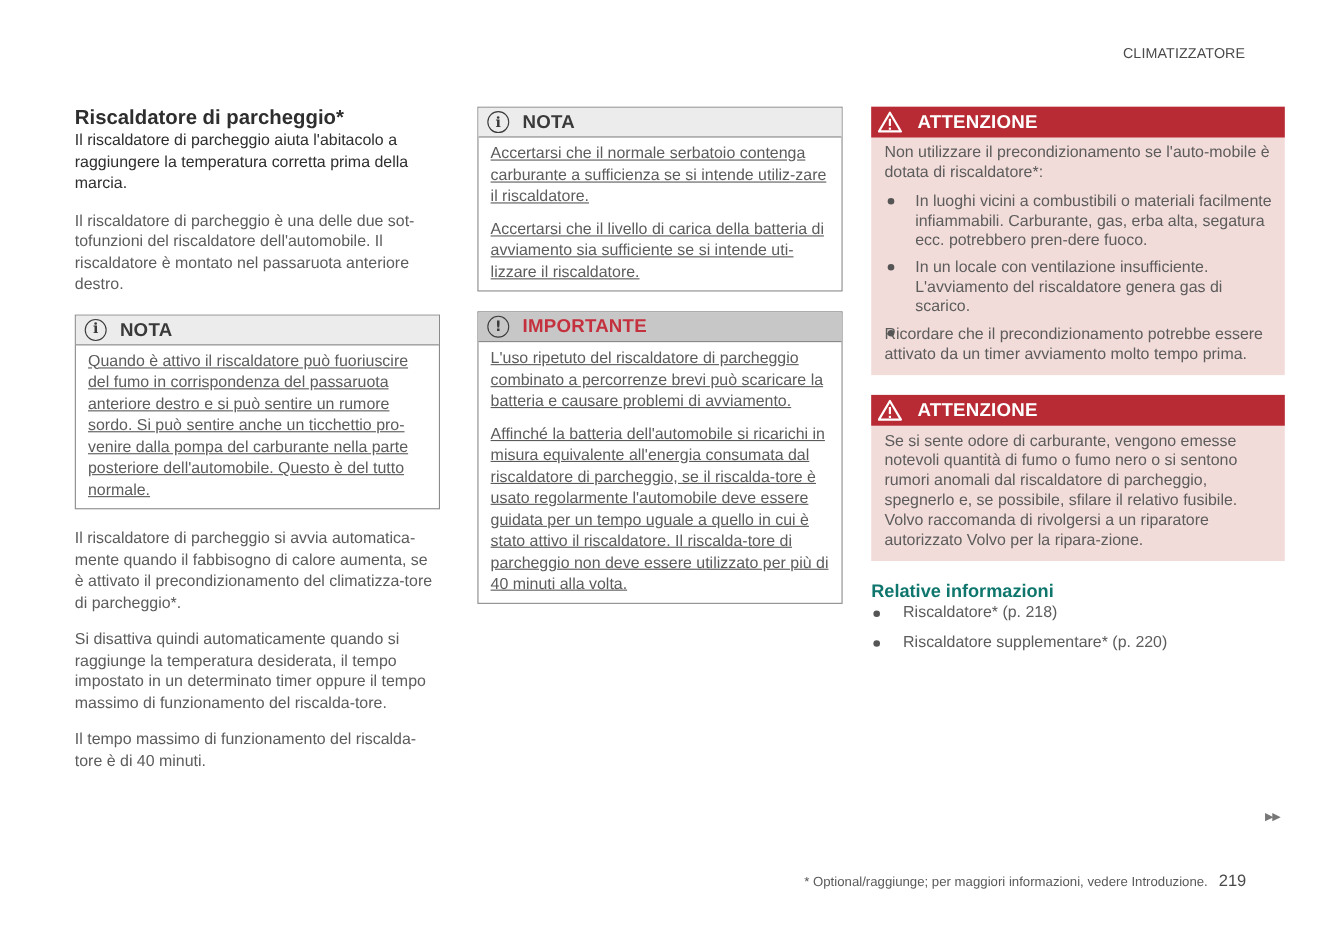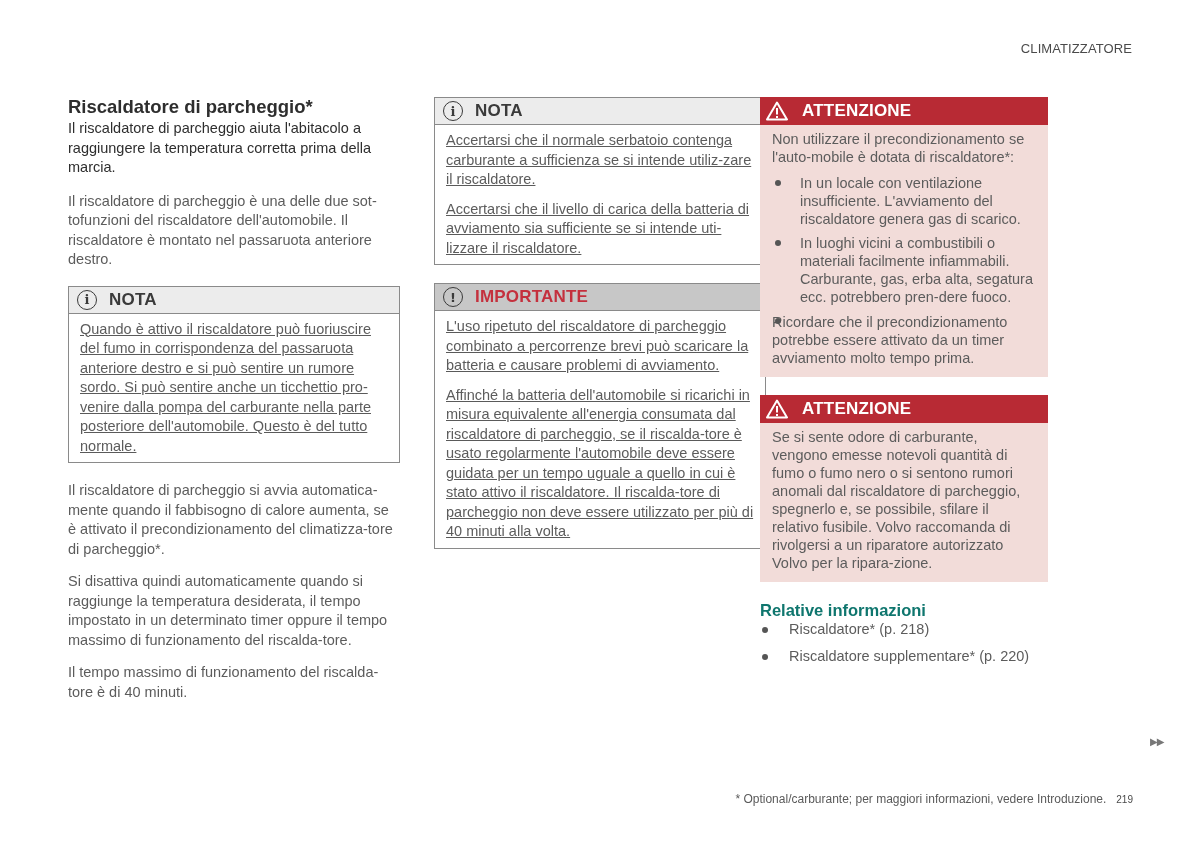--- a/index.html
+++ b/index.html
@@ -4,21 +4,21 @@
   <style>
     * { box-sizing: border-box; margin: 0; padding: 0; }
     html, body { width: 1200px; height: 845px; background: #ffffff; overflow: hidden; }
     body { position: relative; font-family: "Liberation Sans", sans-serif; color: #5a5a5a; }
 
     .running-head { position: absolute; top: 41px; right: 68px; font-size: 13px; color: #4a4a4a; letter-spacing: 0.1px; }
 
     .col { position: absolute; top: 96px; width: 332px; }
     .col-1 { left: 68px; }
     .col-2 { left: 434px; }
-    .col-3 { left: 760px; width: 288px; }
+    .col-3 { left: 792px; width: 376px; }
 
     .section-title { font-size: 18.5px; font-weight: bold; color: #2e2e2e; line-height: 22px; margin-bottom: 1px; }
     .lead { font-size: 14.5px; color: #2e2e2e; line-height: 19.5px; margin-bottom: 14px; }
     .para { font-size: 14.5px; color: #5c5c5c; line-height: 19.5px; margin-bottom: 13px; }
 
     .box { border: 1px solid #8a8a8a; margin-bottom: 18px; }
     .box-head { background: #ececec; height: 27px; display: flex; align-items: center; padding-left: 8px; border-bottom: 1px solid #8a8a8a; }
     .box-head .ico { width: 20px; height: 20px; border: 1.6px solid #3a3a3a; border-radius: 50%; display: flex; align-items: center; justify-content: center; font-family: "DejaVu Serif", serif; font-size: 13px; font-weight: bold; color: #3a3a3a; margin-right: 12px; }
     .box-head .lbl { font-size: 17px; font-weight: bold; color: #3a3a3a; letter-spacing: 0.2px; }
     .box-body { padding: 6px 11px 6px 11px; text-decoration: underline; }
@@ -41,21 +41,21 @@
 
     .rel-title { font-size: 16.5px; font-weight: bold; color: #0f766e; margin-top: 4px; line-height: 20px; }
     .rel-list { list-style: none; }
     .rel-list li { position: relative; padding-left: 29px; font-size: 14.5px; color: #5c5c5c; line-height: 19px; margin-bottom: 8px; }
     .rel-list li .bullet { left: 2px; top: 7px; }
 
     .next-arrows { position: absolute; top: 736px; left: 1150px; font-size: 10px; color: #777; letter-spacing: -1px; }
 
     .footer { position: absolute; top: 792px; right: 67px; display: flex; align-items: baseline; }
     .footer .note { font-size: 12px; color: #5a5a5a; }
-    .footer .page { font-size: 10px; color: #4a4a4a; margin-left: 10px; }
+    .footer .page { font-size: 15px; color: #4a4a4a; margin-left: 10px; }
   </style>
 </head>
 <body>
 
 <div class="running-head">CLIMATIZZATORE</div>
 
 <div class="col col-1">
   <h1 class="section-title">Riscaldatore di parcheggio*</h1>
   <p class="lead">Il riscaldatore di parcheggio aiuta l'abitacolo a raggiungere la temperatura corretta prima della marcia.</p>
   <p class="para">Il riscaldatore di parcheggio è una delle due sot-tofunzioni del riscaldatore dell'automobile. Il riscaldatore è montato nel passaruota anteriore destro.</p>
@@ -105,22 +105,22 @@
       <svg width="22" height="20" viewBox="0 0 22 20">
         <polygon points="11,1.5 21,18.5 1,18.5" fill="none" stroke="#ffffff" stroke-width="2" stroke-linejoin="round"></polygon>
         <rect x="10" y="7" width="2" height="6.5" fill="#ffffff"></rect>
         <rect x="10" y="15" width="2" height="2" fill="#ffffff"></rect>
       </svg>
       <span class="lbl">ATTENZIONE</span>
     </div>
     <div class="warn-body">
       <p>Non utilizzare il precondizionamento se l'auto-mobile è dotata di riscaldatore*:</p>
       <ul>
+        <li><span class="bullet"></span><span>In luoghi vicini a combustibili o materiali facilmente infiammabili. Carburante, gas, erba alta, segatura ecc. potrebbero pren-dere fuoco.</span></li>
         <li><span class="bullet"></span><span>In un locale con ventilazione insufficiente. L'avviamento del riscaldatore genera gas di scarico.</span></li>
-        <li><span class="bullet"></span><span>In luoghi vicini a combustibili o materiali facilmente infiammabili. Carburante, gas, erba alta, segatura ecc. potrebbero pren-dere fuoco.</span></li>
         <li><span class="bullet"></span></li>
       </ul>
       <p>Ricordare che il precondizionamento potrebbe essere attivato da un timer avviamento molto tempo prima.</p>
     </div>
   </div>
 
   <div class="warn">
     <div class="warn-head">
       <svg width="22" height="20" viewBox="0 0 22 20">
         <polygon points="11,1.5 21,18.5 1,18.5" fill="none" stroke="#ffffff" stroke-width="2" stroke-linejoin="round"></polygon>
@@ -137,15 +137,15 @@
   <h2 class="rel-title">Relative informazioni</h2>
   <ul class="rel-list">
     <li><span class="bullet"></span><span>Riscaldatore* (p. 218)</span></li>
     <li><span class="bullet"></span><span>Riscaldatore supplementare* (p. 220)</span></li>
   </ul>
 </div>
 
 <div class="next-arrows">▶▶</div>
 
 <div class="footer">
-  <span class="note">* Optional/carburante; per maggiori informazioni, vedere Introduzione.</span>
+  <span class="note">* Optional/raggiunge; per maggiori informazioni, vedere Introduzione.</span>
   <span class="page">219</span>
 </div>
 
 </body></html>

